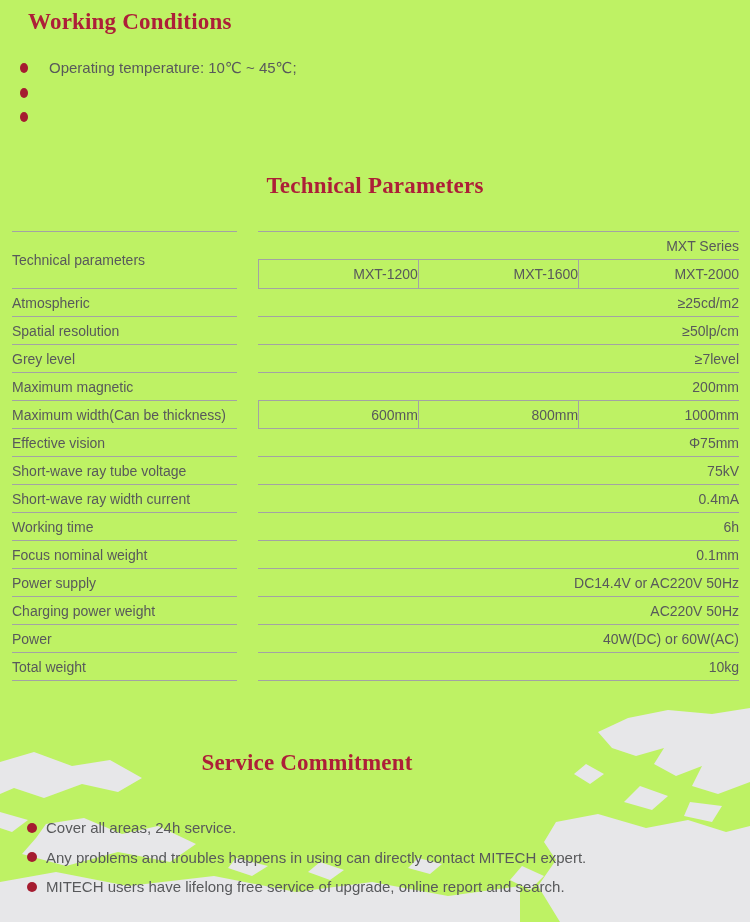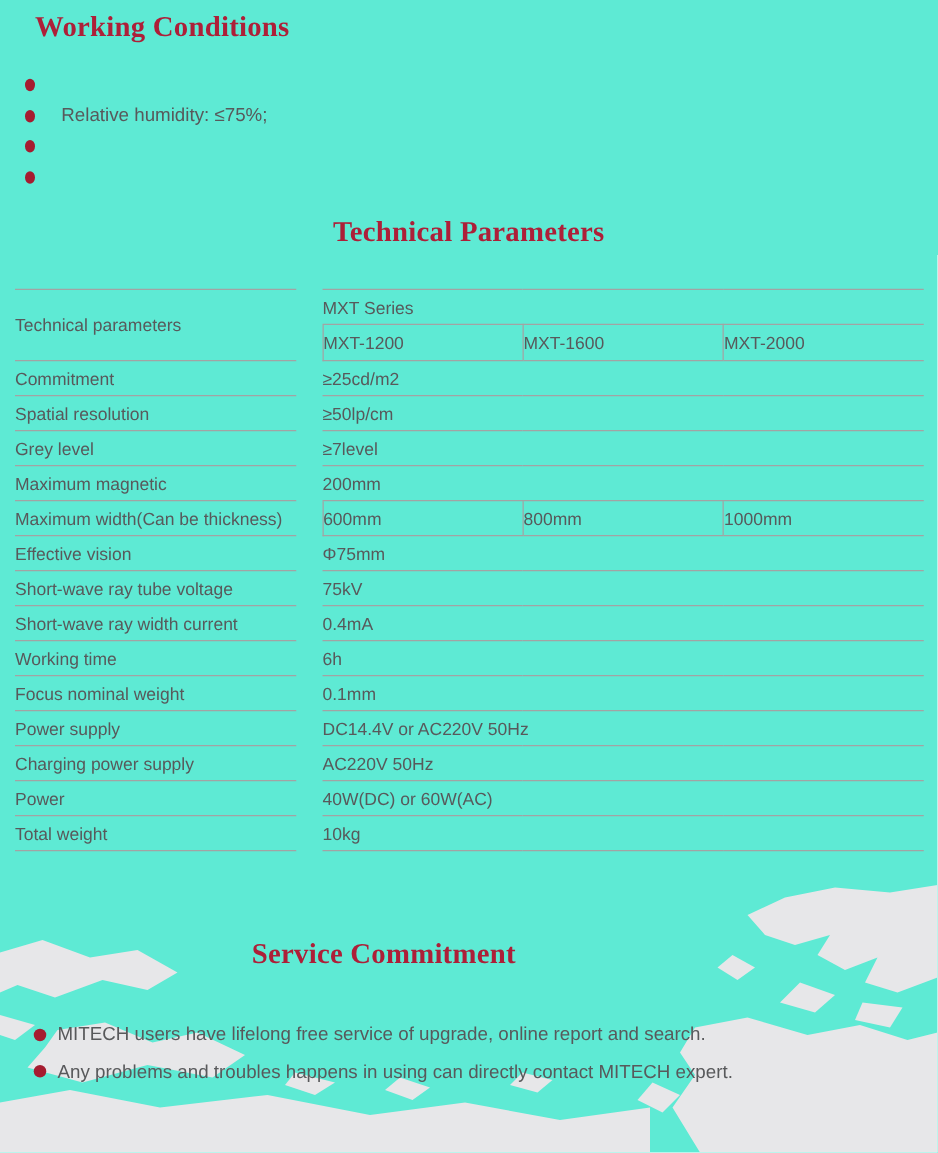--- a/index.html
+++ b/index.html
@@ -7,21 +7,21 @@
     --bullet:#a51c30;
     --text:#58595b;
     --line:#a3a3a3;
     --map:#e7e7e9;
   }
   *{margin:0;padding:0;box-sizing:border-box;}
   html,body{background:#ffffff;}
   .page{
     position:relative;
     width:750px;height:922px;
-    background:#5eead4;
+    background:#bef264;
     overflow:hidden;
     font-family:"Liberation Sans","DejaVu Sans",sans-serif;
     color:var(--text);
   }
   
   h1.sec-title, h2.sec-title{
     font-family:"Liberation Serif","DejaVu Serif",serif;
     font-weight:bold;
     font-size:23px;
     color:var(--accent);
@@ -59,43 +59,40 @@
   table.spec th,table.spec td{
     font-weight:normal;padding:0;height:28px;
     white-space:nowrap;overflow:hidden;
   }
   td.lbl,th.lbl{
     text-align:left;padding-left:3px;
     border-bottom:1px solid var(--line);
   }
   th.hlbl{border-top:1px solid var(--line);}
   td.gap{border:none;}
-  td.val,th.val{text-align:left;border-bottom:1px solid var(--line);}
+  td.val,th.val{text-align:right;border-bottom:1px solid var(--line);}
   th.series{border-top:1px solid var(--line);height:25px;}
   .vline{border-left:1px solid var(--line);margin-left:20px;}
   tr.hr2 th{height:29px;}
 
   
   .map-bg{position:absolute;left:0;bottom:0;width:750px;height:232px;}
   .sc-title,.sc-list{z-index:2;}
   .sc-list li,.sc-title{position:relative;}
 </style>
 </head>
 <body>
 
 <div class="page">
 
   <h1 class="sec-title wc-title">Working Conditions</h1>
   <ul class="blist wc-list">
     <li>
       <span class="dot"></span>
-    </li>
-    <li>
-      <span class="dot"></span>
-      <span>Relative humidity:  ≤75%;</span>
+      <span>Operating temperature:  10℃ ~ 45℃;</span>
     </li>
     <li>
       <span class="dot"></span>
     </li>
     <li>
       <span class="dot"></span>
     </li>
   </ul>
 
   <h2 class="sec-title tp-title">Technical Parameters</h2>
@@ -114,21 +111,21 @@
         <td class="gap" rowspan="2"></td>
         <th class="val series" colspan="3">MXT Series</th>
       </tr>
       <tr class="hr2">
         <th class="val vline">MXT-1200</th>
         <th class="val vline">MXT-1600</th>
         <th class="val vline">MXT-2000</th>
       </tr>
 
       <tr>
-        <td class="lbl">Commitment</td>
+        <td class="lbl">Atmospheric</td>
         <td class="gap"></td>
         <td class="val" colspan="3">≥25cd/m2</td>
       </tr>
       <tr>
         <td class="lbl">Spatial resolution</td>
         <td class="gap"></td>
         <td class="val" colspan="3">≥50lp/cm</td>
       </tr>
       <tr>
         <td class="lbl">Grey level</td>
@@ -171,21 +168,21 @@
         <td class="lbl">Focus nominal weight</td>
         <td class="gap"></td>
         <td class="val" colspan="3">0.1mm</td>
       </tr>
       <tr>
         <td class="lbl">Power supply</td>
         <td class="gap"></td>
         <td class="val" colspan="3">DC14.4V or AC220V 50Hz</td>
       </tr>
       <tr>
-        <td class="lbl">Charging power supply</td>
+        <td class="lbl">Charging power weight</td>
         <td class="gap"></td>
         <td class="val" colspan="3">AC220V 50Hz</td>
       </tr>
       <tr>
         <td class="lbl">Power</td>
         <td class="gap"></td>
         <td class="val" colspan="3">40W(DC) or 60W(AC)</td>
       </tr>
       <tr>
         <td class="lbl">Total weight</td>
@@ -214,21 +211,25 @@
       <path d="M236,168 L268,176 L252,186 L228,178 Z"></path>
       <path d="M320,172 L344,180 L330,190 L308,182 Z"></path>
       <path d="M418,168 L442,174 L430,184 L408,178 Z"></path>
     </g>
   </svg>
 
   <h2 class="sec-title sc-title">Service Commitment</h2>
   <ul class="blist sc-list">
     <li>
       <span class="dot"></span>
+      <span>Cover all areas, 24h service.</span>
+    </li>
+    <li>
+      <span class="dot"></span>
+      <span>Any problems and troubles happens in using can directly contact MITECH expert.</span>
+    </li>
+    <li>
+      <span class="dot"></span>
       <span>MITECH users have lifelong free service of upgrade, online report and search.</span>
     </li>
-    <li>
-      <span class="dot"></span>
-      <span>Any problems and troubles happens in using can directly contact MITECH expert.</span>
-    </li>
   </ul>
 
 </div>
 
 </body></html>

